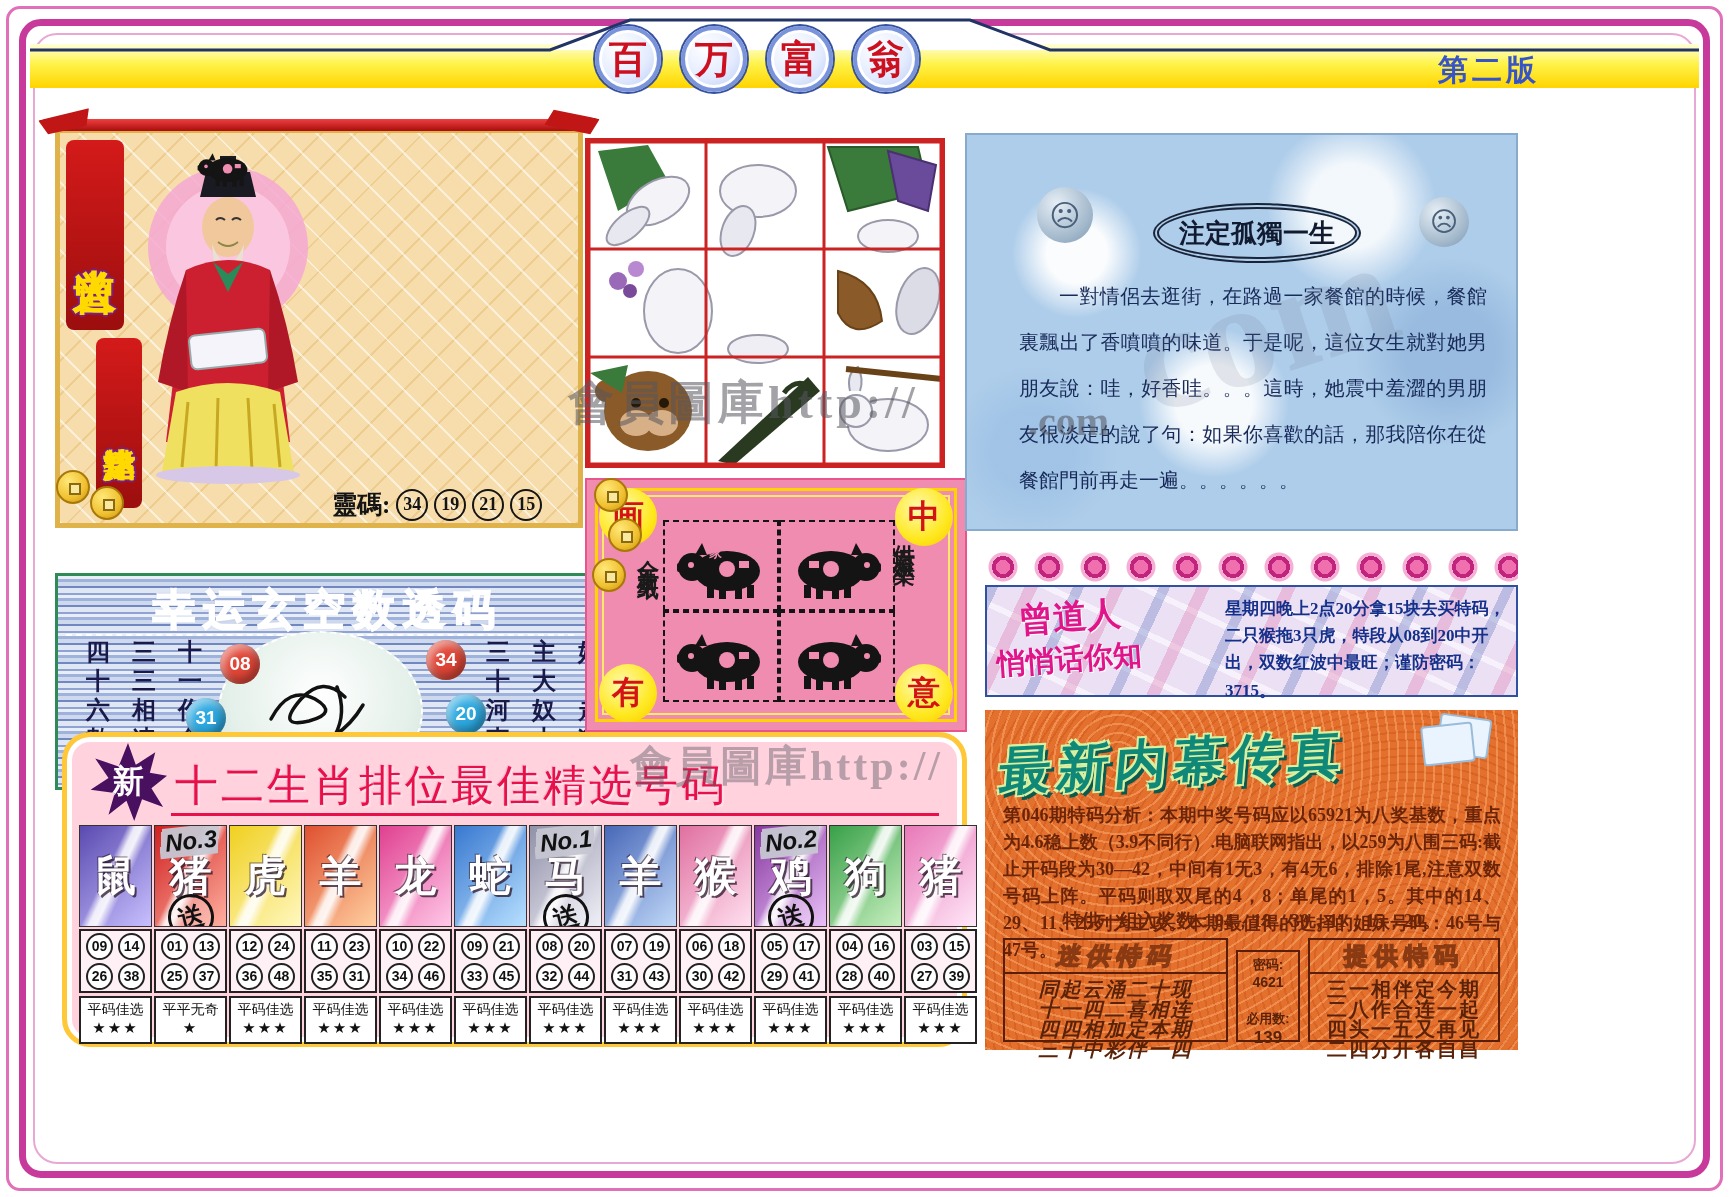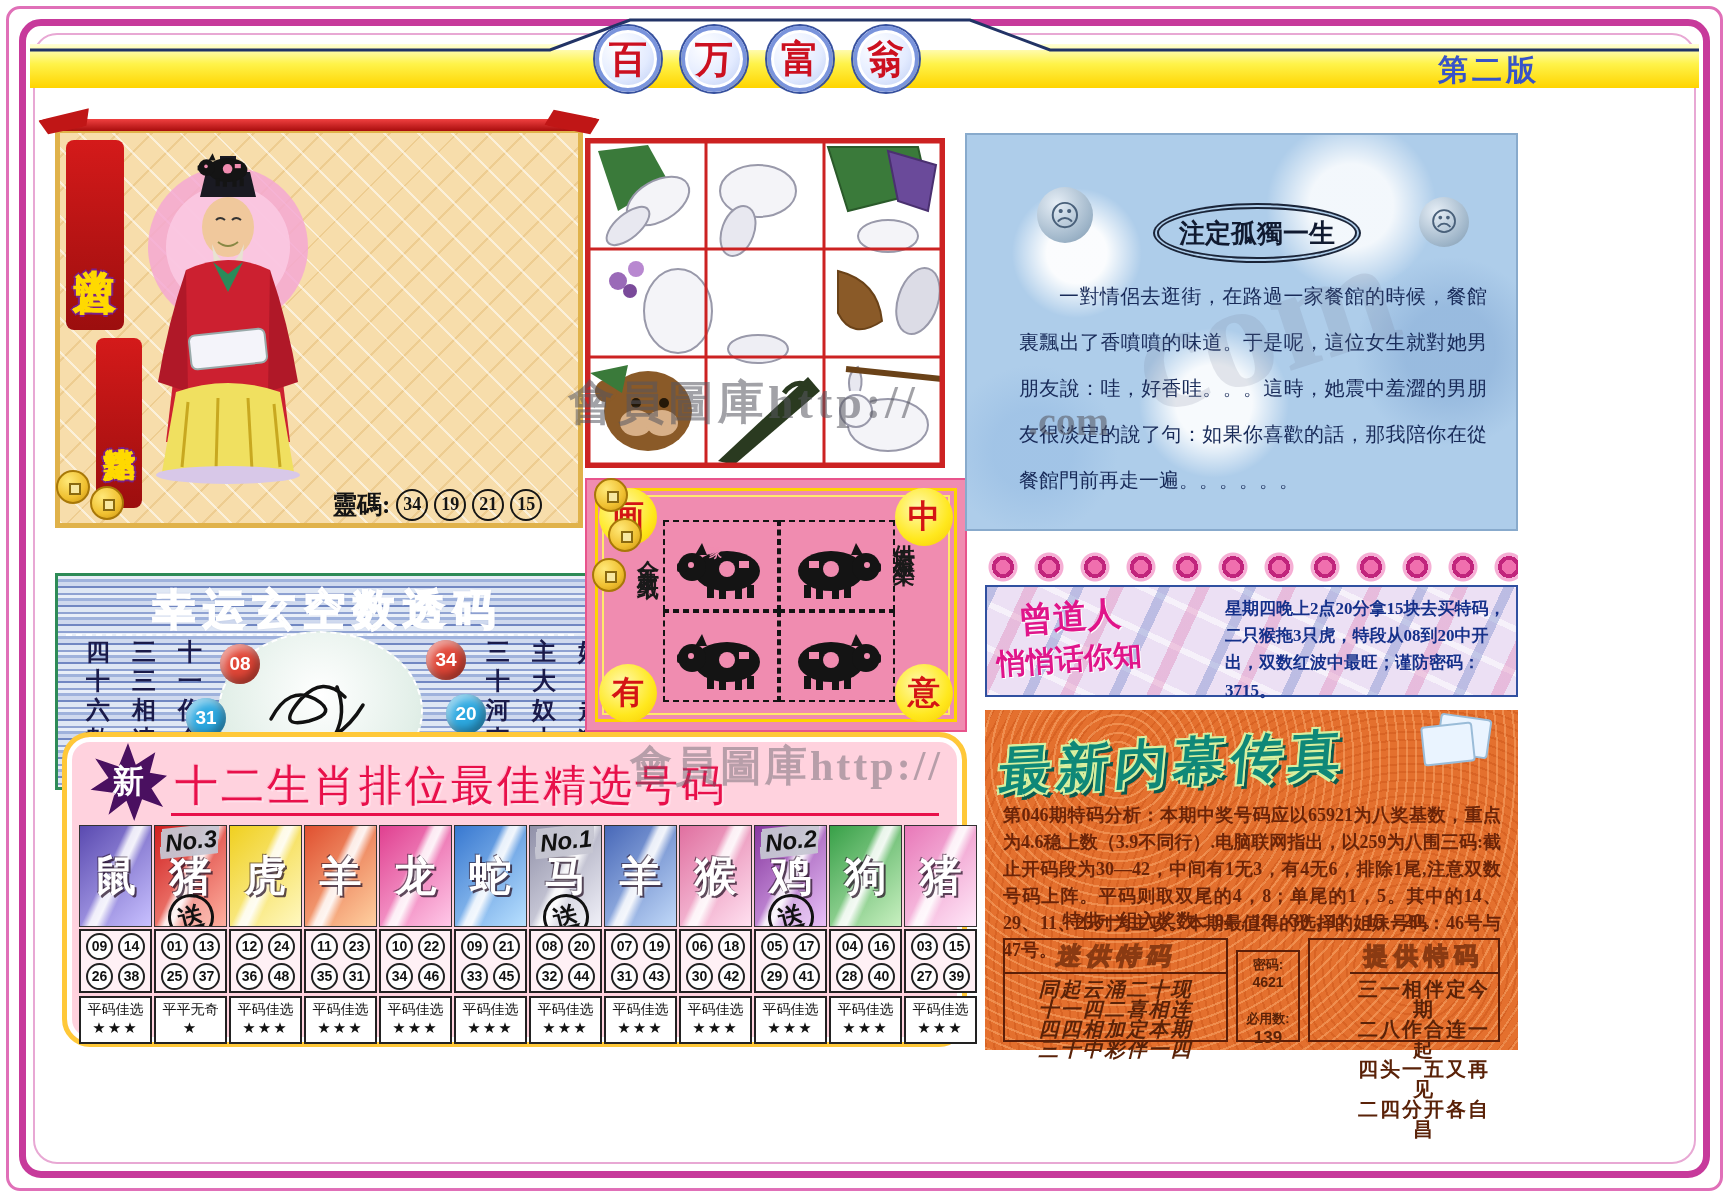--- a/index.html
+++ b/index.html
@@ -398,21 +398,21 @@
         <div>四四相加定本期</div>
         <div>三十中彩伴一四</div>
       </div>
     </div>
     <div class="abs mid-panel" style="left:251px; top:240px; width:64px; height:92px; font-size:13px;">
       <div style="margin-top:4px;">密码:</div>
       <div style="font-size:14px;">4621</div>
       <div style="margin-top:20px;">必用数:</div>
       <div style="font-size:17px;">139</div>
     </div>
-    <div class="abs panel" style="left:323px; top:228px; width:192px; height:104px;padding-left:40px;">
+    <div class="abs panel" style="left:323px; top:228px; width:192px; height:104px;">
       <div class="panel-title serif">提供特码</div>
       <div class="panel-poem serif">
         <div>三一相伴定今期</div>
         <div>二八作合连一起</div>
         <div>四头一五又再见</div>
         <div>二四分开各自昌</div>
       </div>
     </div>
   </div>
 

